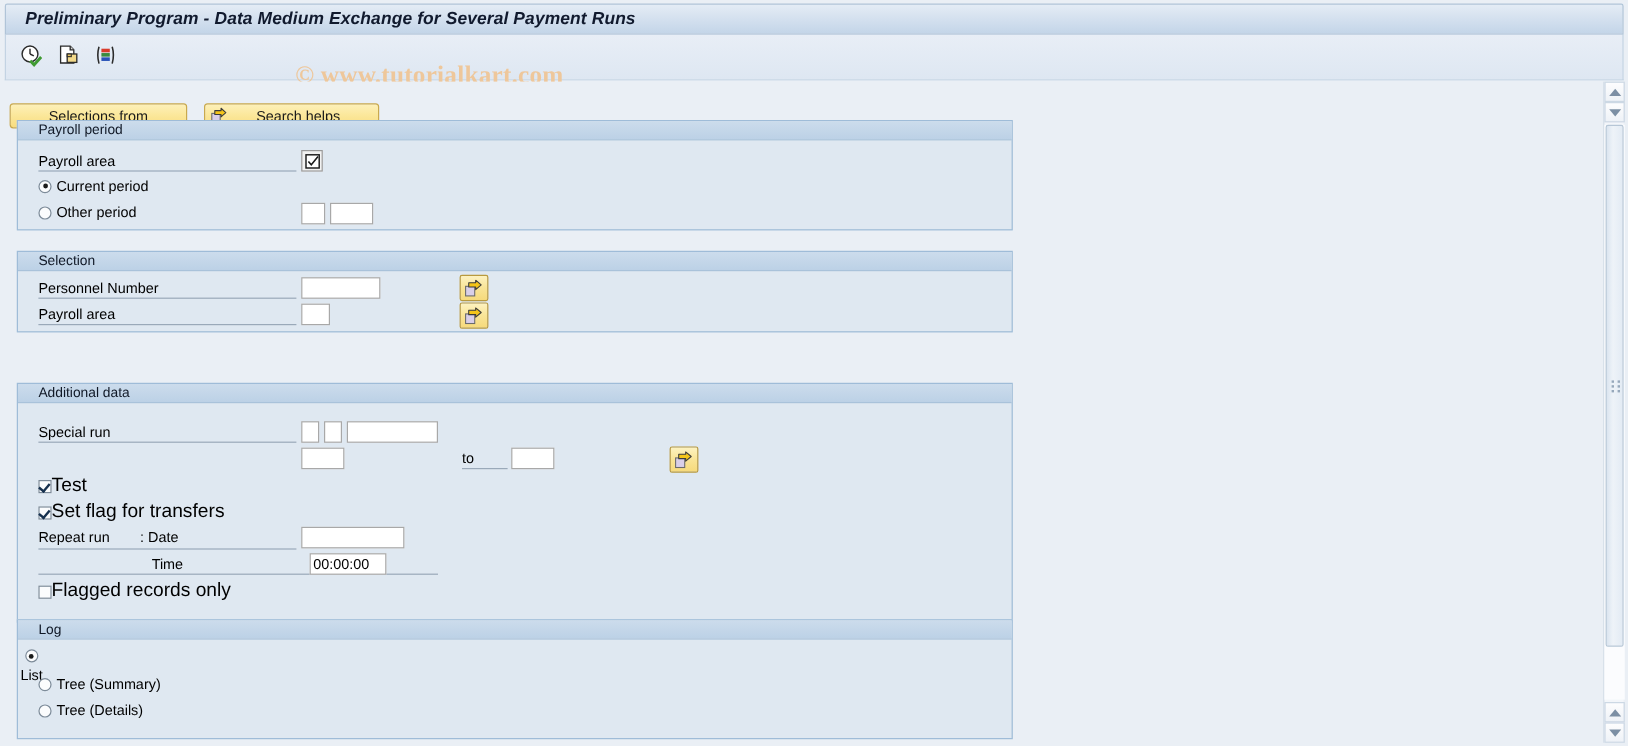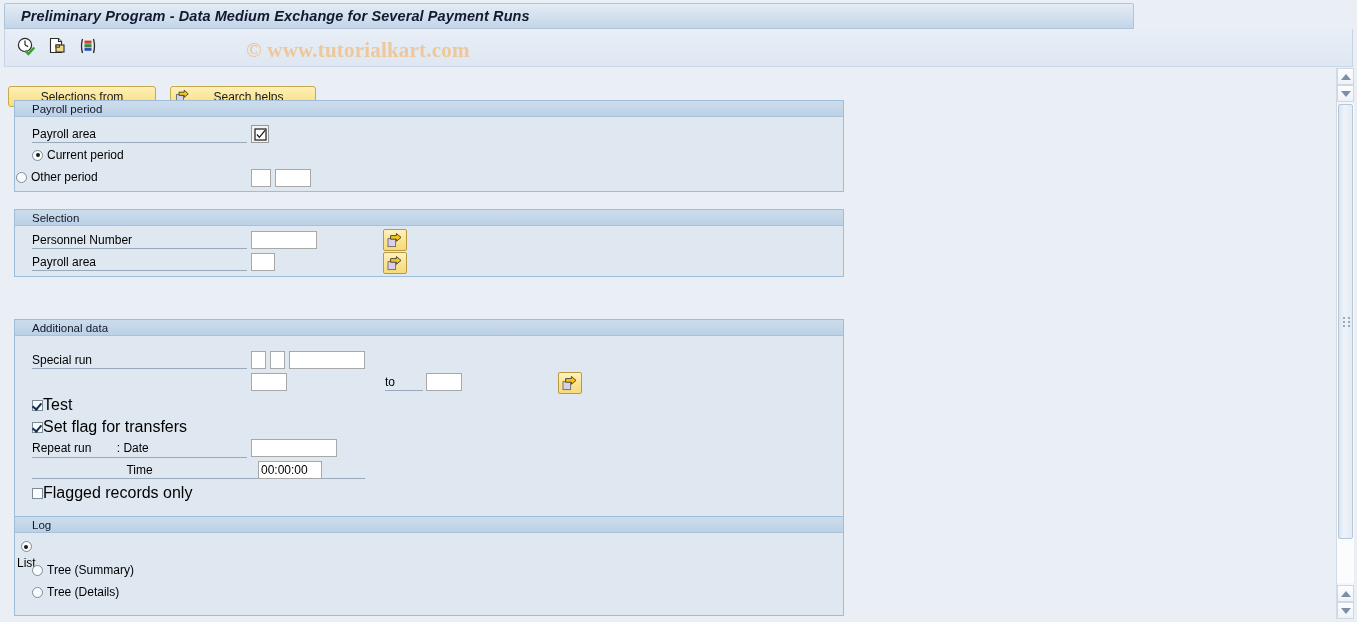--- a/index.html
+++ b/index.html
@@ -22,21 +22,21 @@
     width: 1357px;
     height: 622px;
     background: #eaeff5;
     box-sizing: border-box;
   }
 
   
   .titlebar {
     position: absolute;
     left: 4px; top: 3px;
-    width: 1130px;
+    width: 1349px;
     height: 26px;
     background: linear-gradient(to bottom, #e4ecf5 0%, #d2dfee 55%, #c3d5e8 100%);
     border: 1px solid #b0c4d8;
     border-radius: 2px 2px 0 0;
     box-sizing: border-box;
     display: flex;
     align-items: center;
   }
   .titlebar-text {
     font-style: italic;
@@ -71,21 +71,21 @@
     width: 22px;
     height: 22px;
     display: flex;
     align-items: center;
     justify-content: center;
     cursor: pointer;
   }
   .watermark {
     position: absolute;
     left: 246px;
-    top: 38px;
+    top: 50px;
     font-family: "Liberation Serif", serif;
     font-size: 21px;
     font-weight: bold;
     color: #eec79b;
     white-space: nowrap;
     letter-spacing: 0.2px;
   }
 
   
   .content {
@@ -406,21 +406,21 @@
               <path d="M3 6.5 L5.4 9.3 L11 2.4" fill="none" stroke="#1a1a1a" stroke-width="1.3"></path>
             </svg>
           </span>
         </div>
 
         <div class="radio-row" style="left:17px; top:31px;">
           <span class="radio on"></span>
           <span>Current period</span>
         </div>
 
-        <div class="radio-row" style="left:1px; top:53px;">
+        <div class="radio-row" style="left:17px; top:53px;">
           <span class="radio"></span>
           <span>Other period</span>
         </div>
 
         <input class="input" style="left: 236px; top: 52px; width: 20px;" value="">
         <input class="input" style="left: 260px; top: 52px; width: 36px;" value="">
       </div>
     </div>
 
     <div class="group" style="top:141px; height:68px;">

